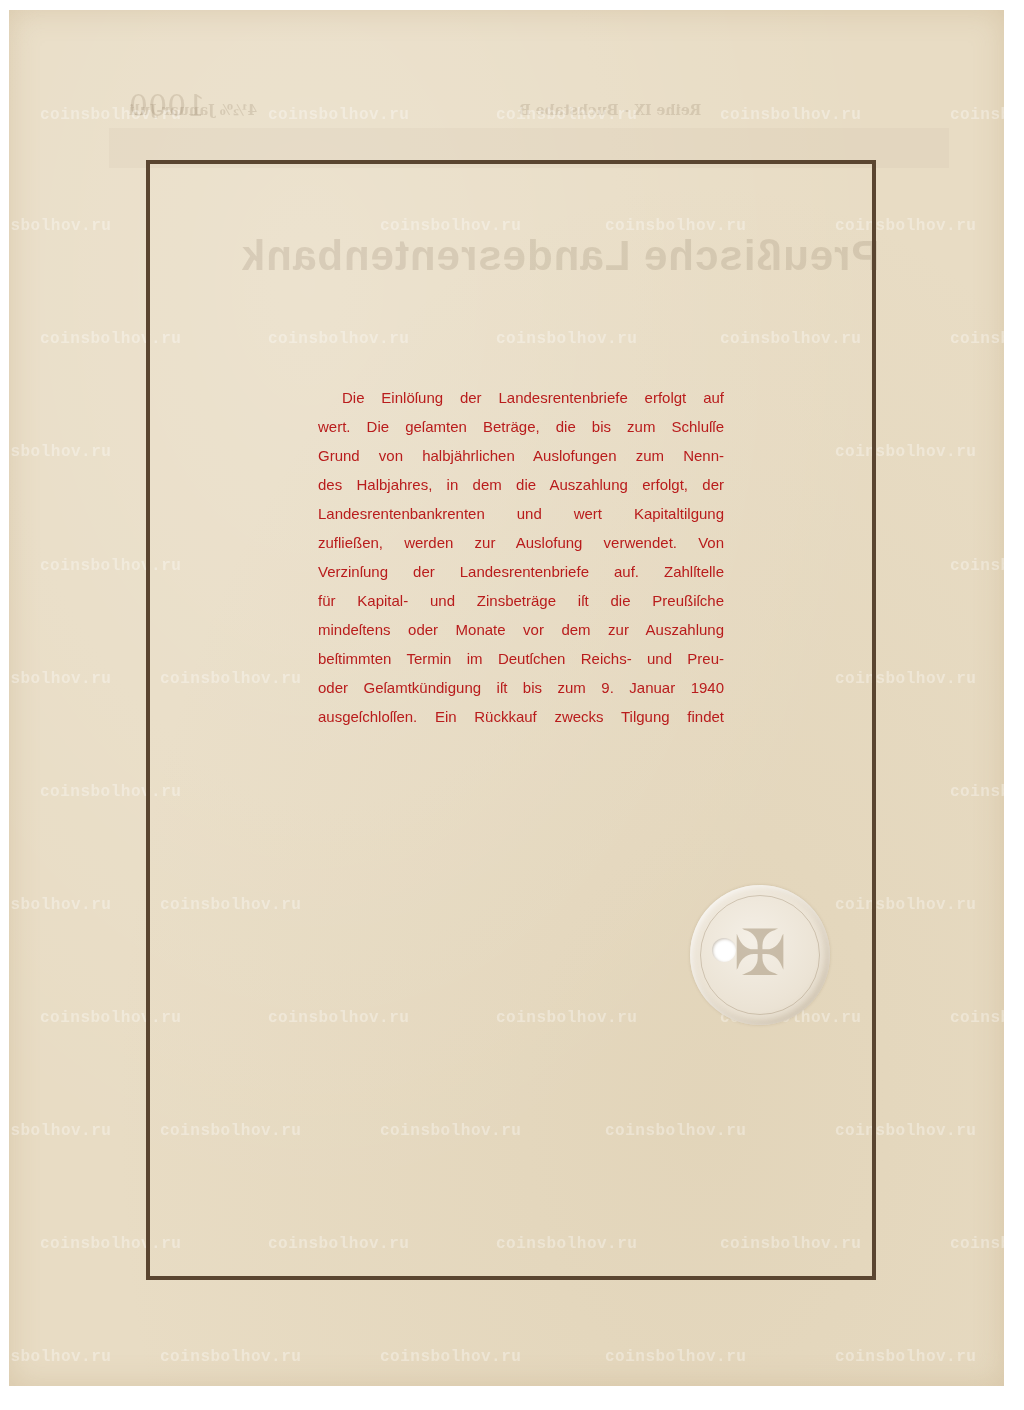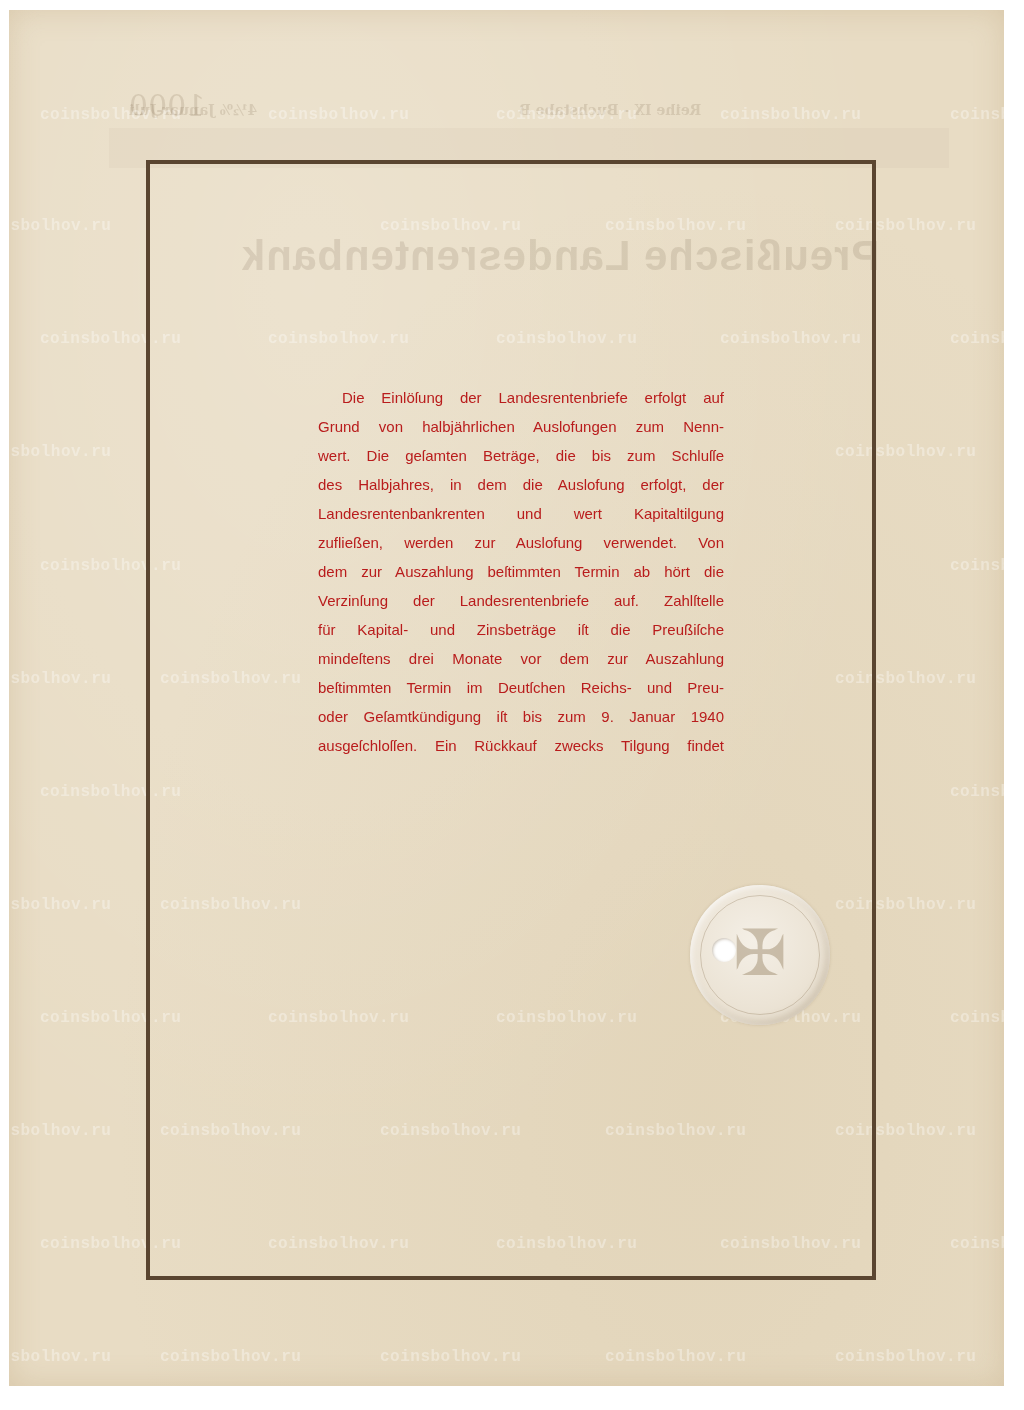--- a/index.html
+++ b/index.html
@@ -128,31 +128,30 @@
   <span class="watermark" style="left:380px;top:1348px">coinsbolhov.ru</span>
   <span class="watermark" style="left:605px;top:1348px">coinsbolhov.ru</span>
   <span class="watermark" style="left:835px;top:1348px">coinsbolhov.ru</span>
 </div>
 
 <div class="frame"></div>
 
 <div class="text-block">
   <div class="para">
     <span class="line" style="padding-left:24px">Die Einlöſung der Landesrentenbriefe erfolgt auf</span>
+    <span class="line">wert.  Die geſamten Beträge, die bis zum Schluſſe</span>
     <span class="line">Grund von halbjährlichen Auslofungen zum Nenn-</span>
-    <span class="line">wert.  Die geſamten Beträge, die bis zum Schluſſe</span>
-    <span class="line">des Halbjahres, in dem die Auslofung erfolgt, der</span>
+    <span class="line">des Halbjahres, in dem die Auszahlung erfolgt, der</span>
     <span class="line">Landesrentenbankrenten und wert Kapitaltilgung</span>
     <span class="line">zufließen, werden zur Auslofung verwendet.  Von</span>
-    <span class="line">dem zur Auszahlung beſtimmten Termin ab hört die</span>
     <span class="line">Verzinſung der Landesrentenbriefe auf.  Zahlſtelle</span>
     <span class="line">für Kapital-  und Zinsbeträge iſt die Preußiſche</span>
   </div>
   <div class="para">
-    <span class="line">mindeſtens drei Monate vor dem zur Auszahlung</span>
+    <span class="line">mindeſtens oder Monate vor dem zur Auszahlung</span>
     <span class="line">beſtimmten Termin im Deutſchen Reichs- und Preu-</span>
     <span class="line">oder Geſamtkündigung iſt bis zum 9. Januar 1940</span>
     <span class="line">ausgeſchloſſen. Ein Rückkauf zwecks Tilgung findet</span>
   </div>
 </div>
 
 <div class="seal">
   <div class="seal-ring"></div>
   <div class="seal-eagle">✠</div>
   <div class="seal-hole"></div>

